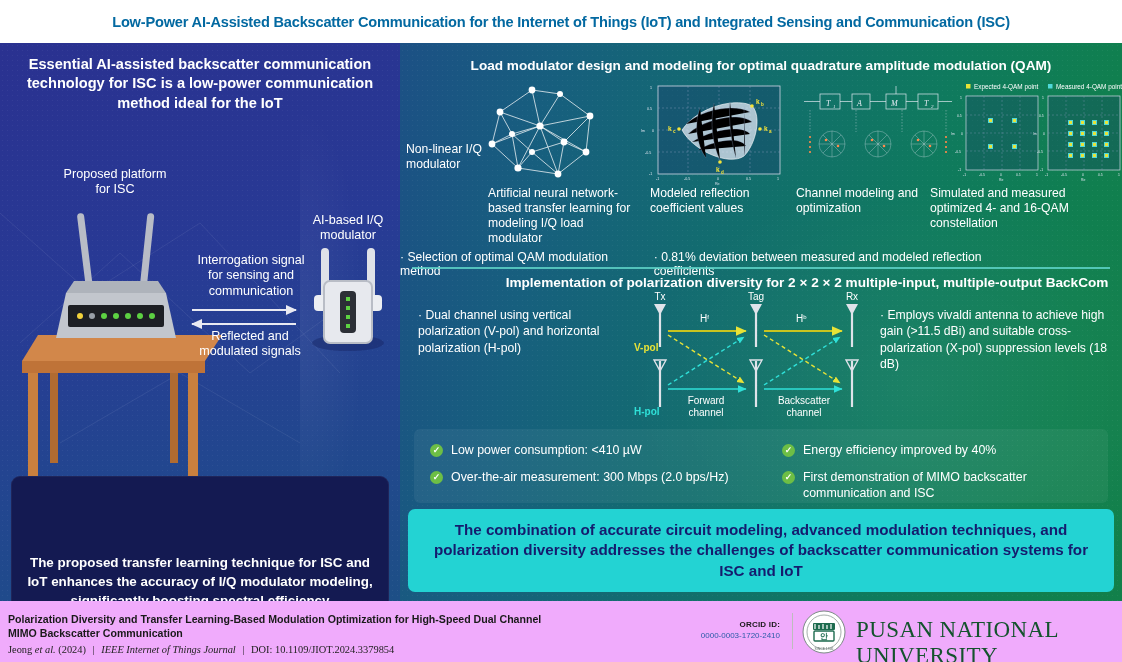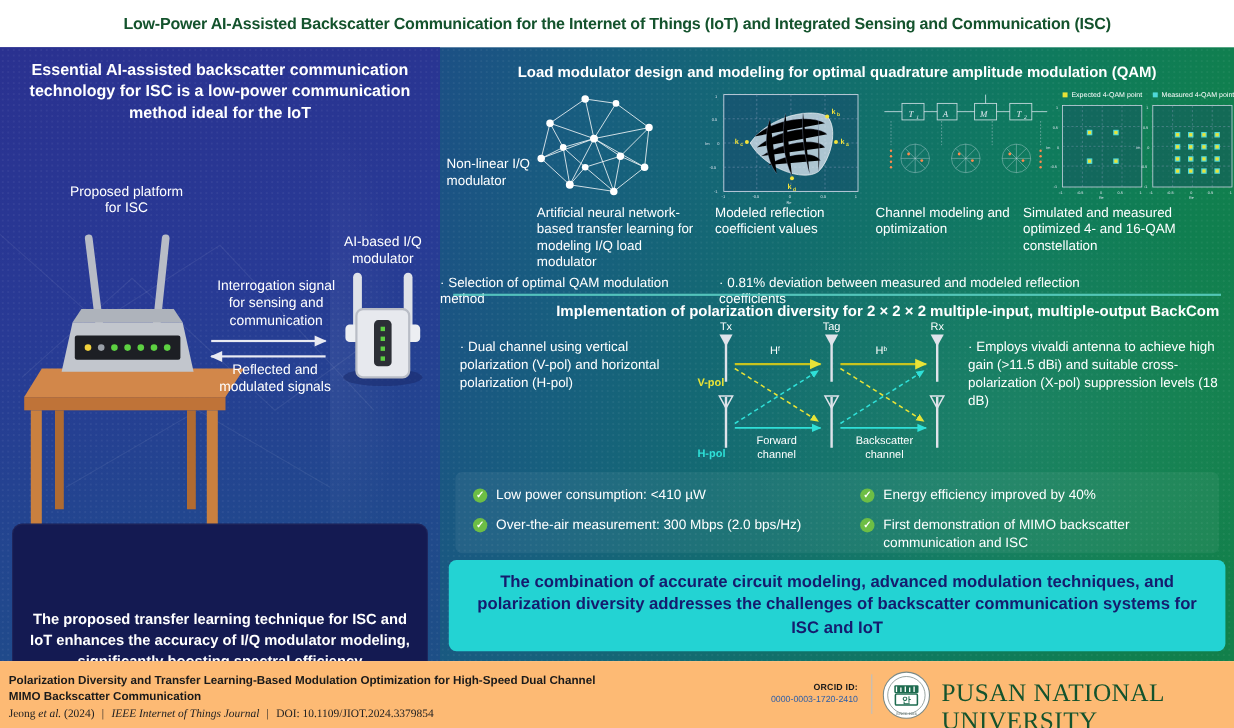--- a/index.html
+++ b/index.html
@@ -15,21 +15,21 @@
     background: #ffffff;
   }
 
   
   #title-bar {
     position: absolute; left: 0; top: 0; width: 1122px; height: 43px;
     display: flex; align-items: center; justify-content: center;
     background: #ffffff;
   }
   #title-bar .title-text {
-    font-size: 14.6px; font-weight: bold; color: #14532d;
+    font-size: 14.6px; font-weight: bold; color: #0369a1;
     letter-spacing: -0.2px; white-space: nowrap;
   }
 
   
   #body-area {
     position: absolute; left: 0; top: 43px; width: 1122px; height: 558px;
     background: linear-gradient(100deg, #2a2f8f 0%, #243a8c 14%, #1d4d86 30%, #175f7e 46%, #126d6e 62%, #0f7a5e 78%, #107f4f 92%, #12804a 100%);
     overflow: hidden;
   }
   #body-area::after {
@@ -174,21 +174,21 @@
     display: flex; align-items: center; justify-content: center;
   }
   #conclusion-text {
     color: #151c6e; font-weight: bold; font-size: 15.2px;
     line-height: 1.35; text-align: center; padding: 0 14px;
   }
 
   
   #footer {
     position: absolute; left: 0; top: 601px; width: 1122px; height: 61px;
-    background: #fdba74;
+    background: #f0abfc;
   }
   #footer-cite { position: absolute; left: 8px; top: 11px; width: 560px; }
   #cite-title {
     color: #1a1a1a; font-weight: bold; font-size: 10.6px; line-height: 1.33;
   }
   #cite-meta { margin-top: 4px; color: #222222; font-size: 10.4px; font-family: Liberation Serif, serif; }
   #cite-meta .ital { font-style: italic; }
   #cite-meta .sep { padding: 0 4px; }
 
   #orcid {

